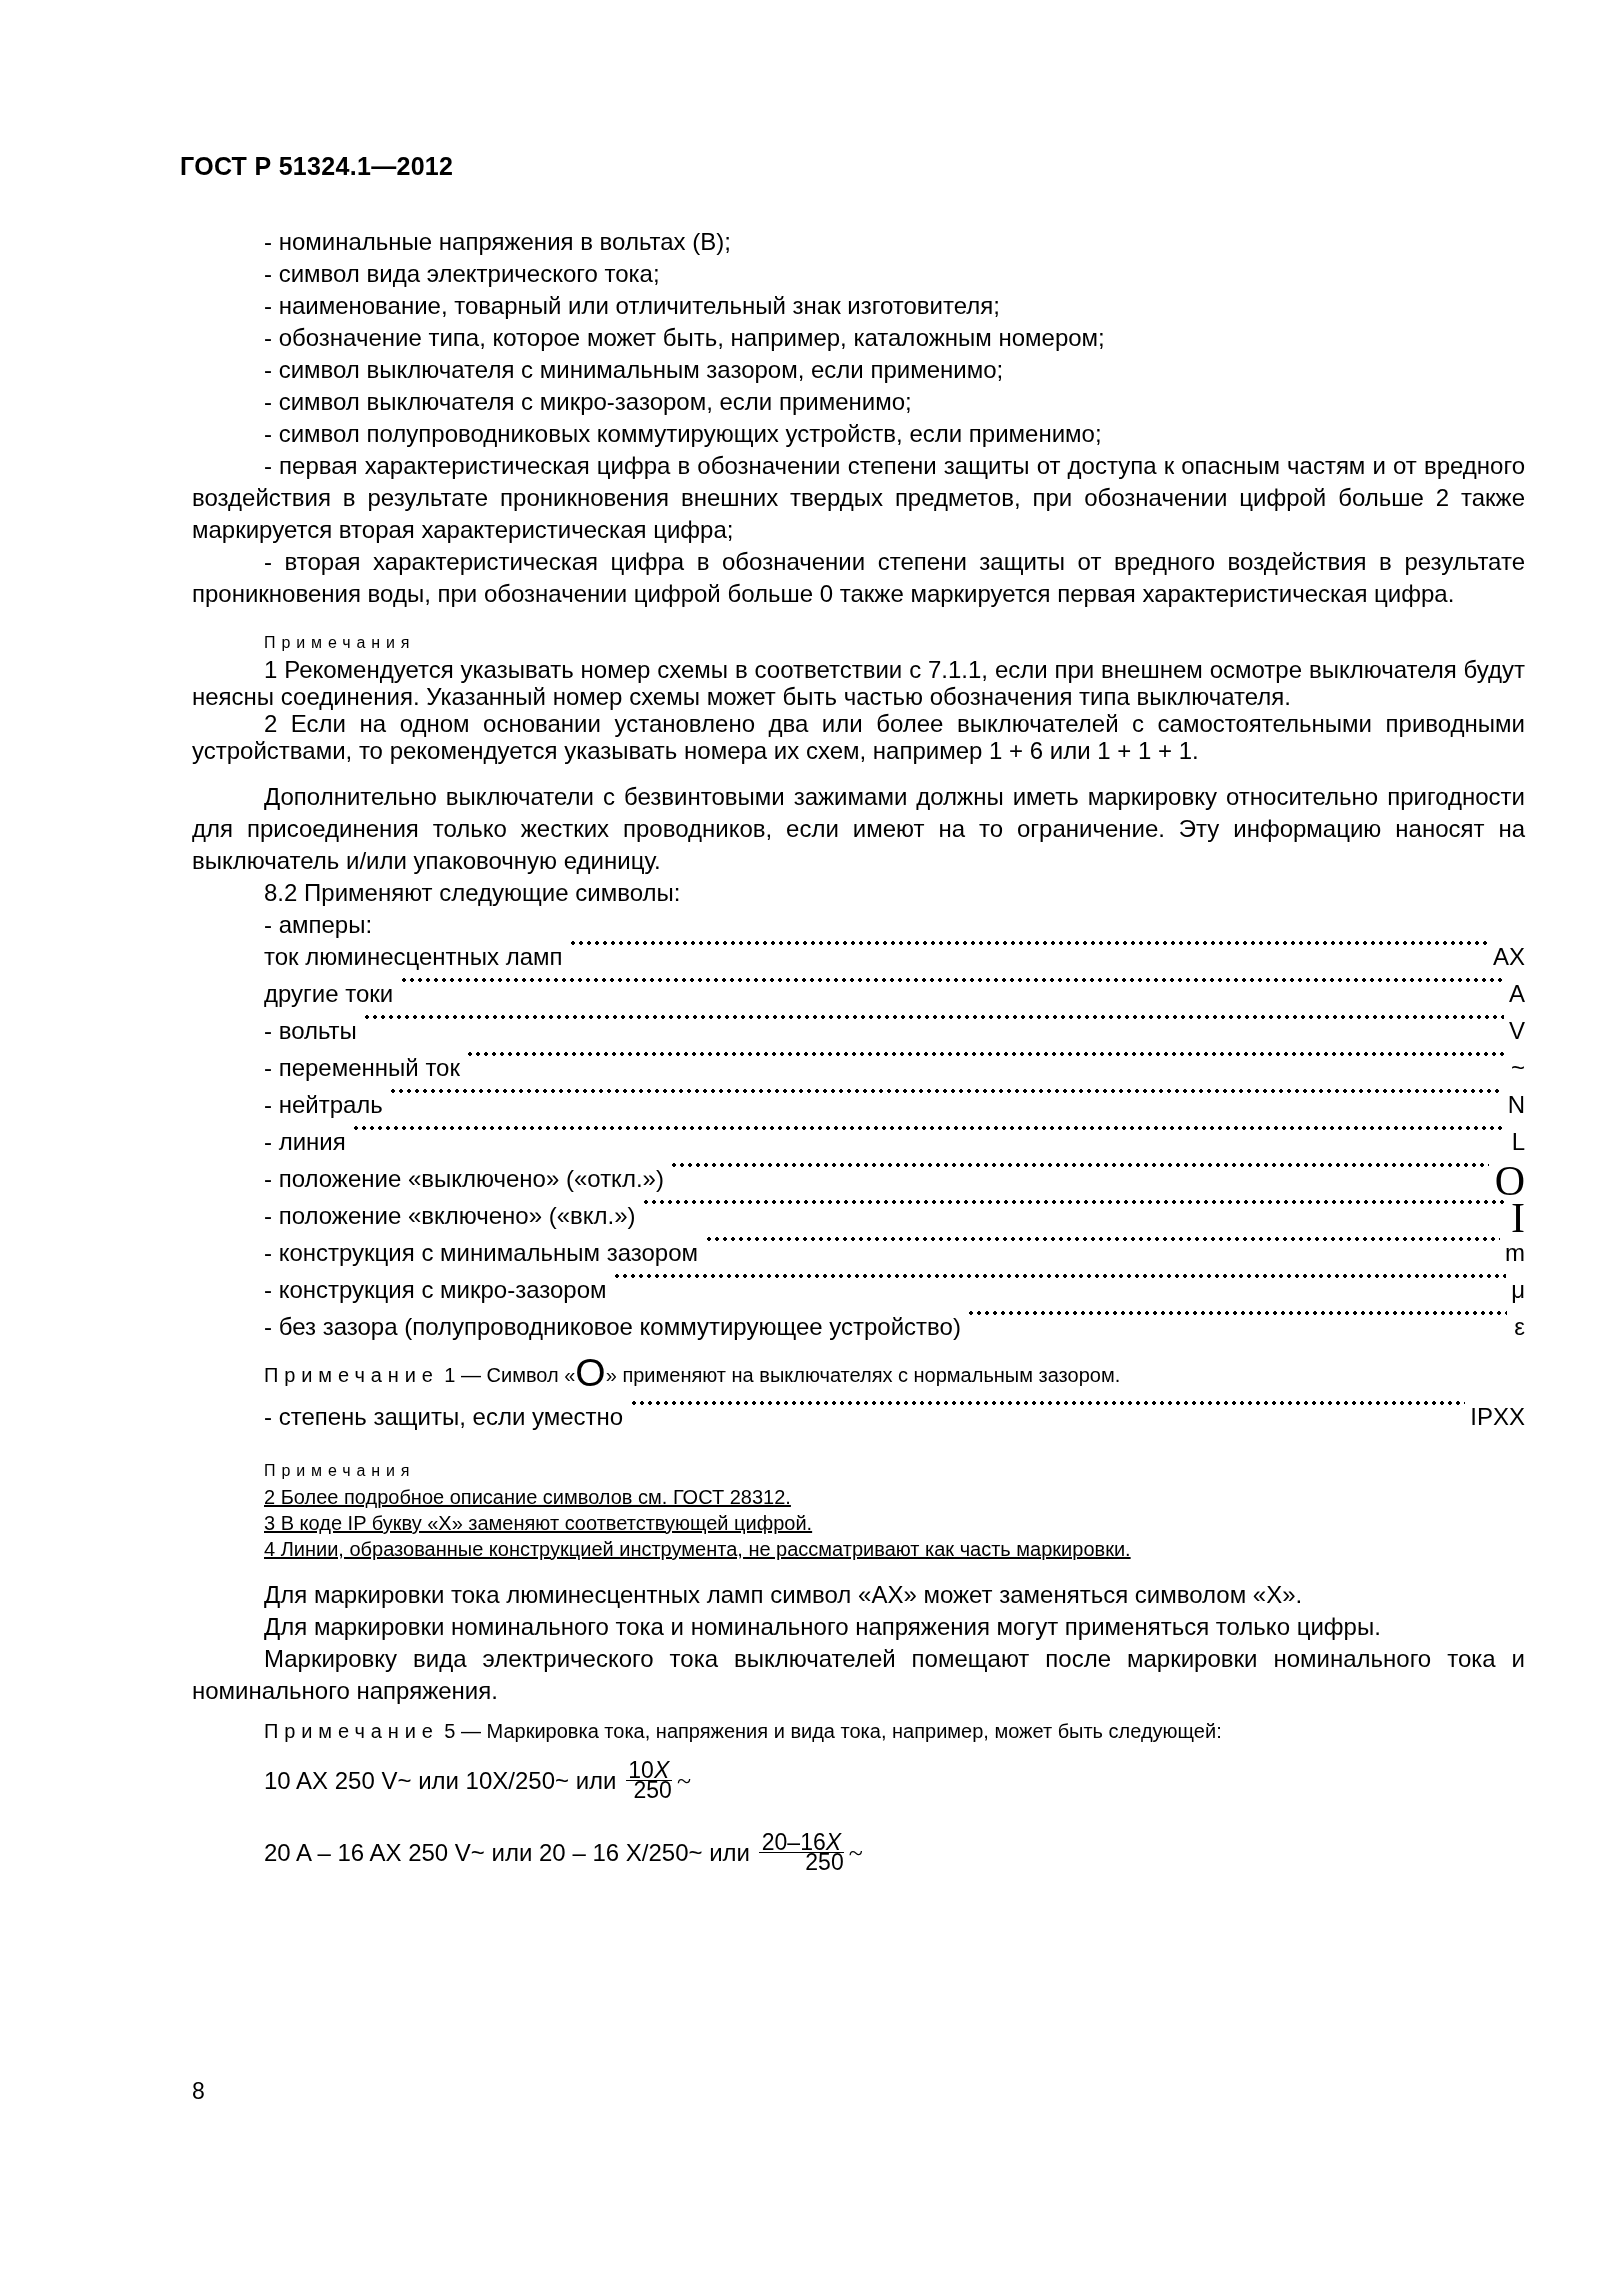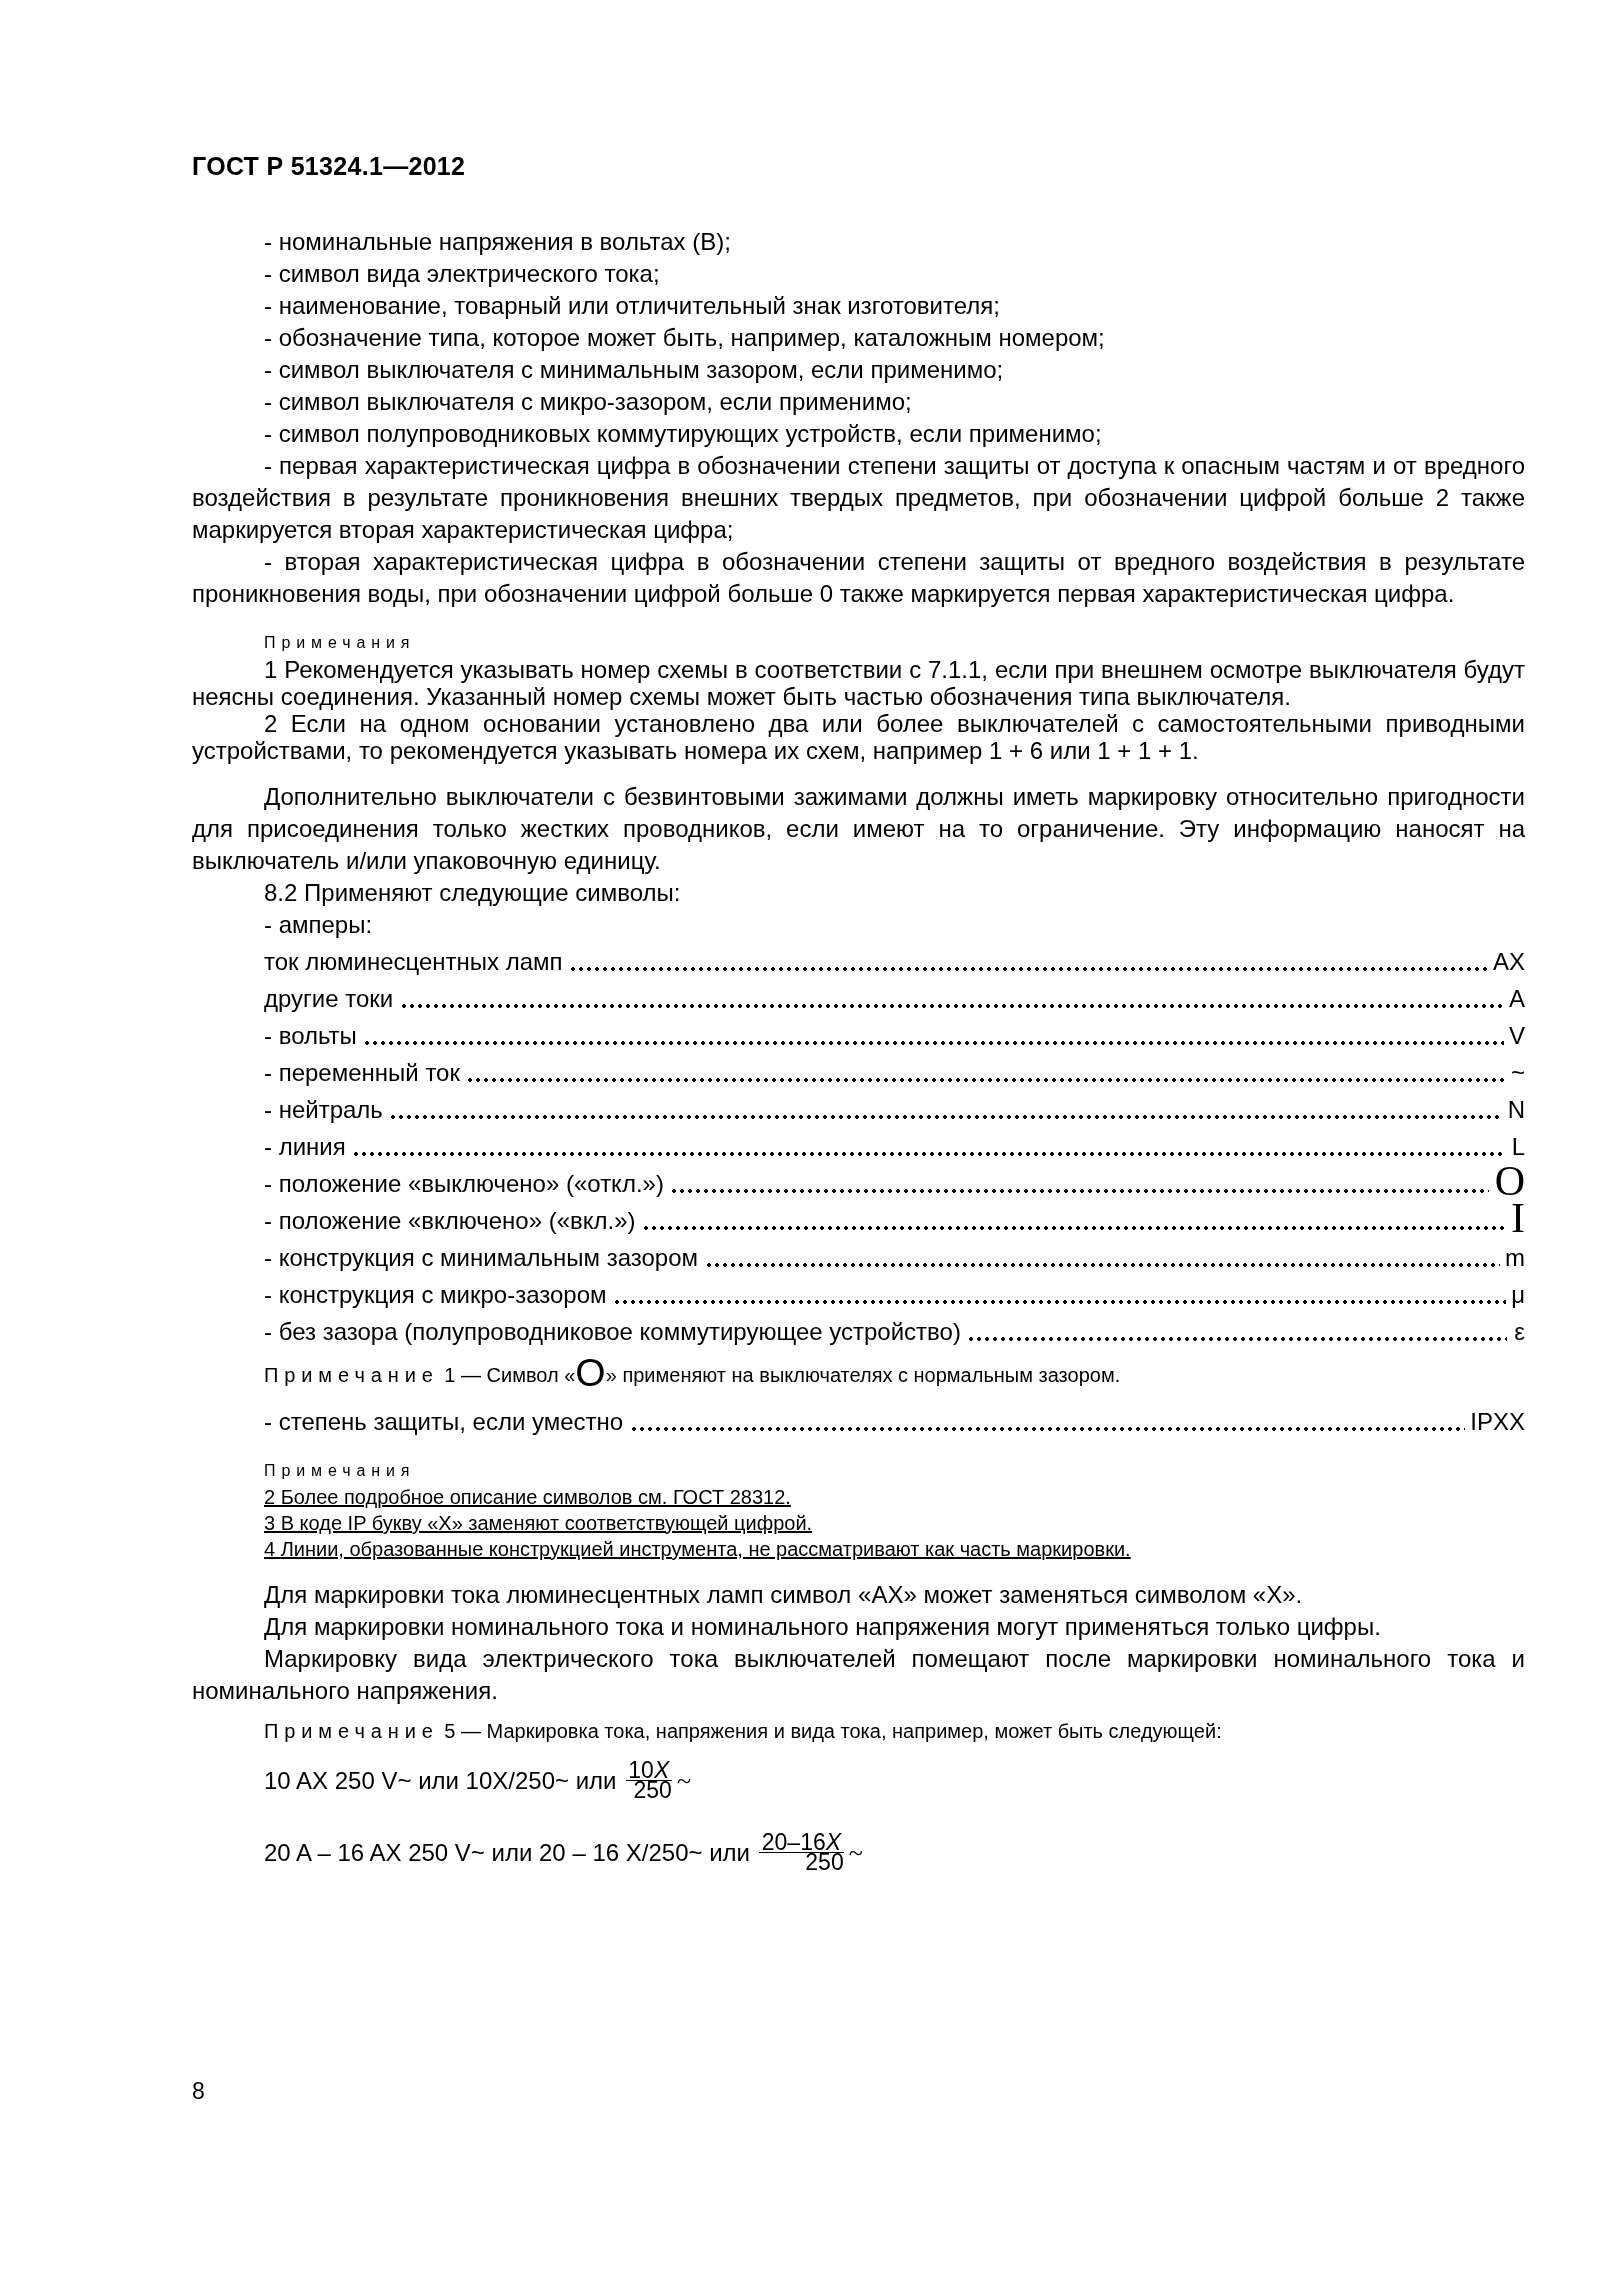--- a/index.html
+++ b/index.html
@@ -1,36 +1,36 @@
 <!DOCTYPE html>
 <html style="font-size:10.5px"><head>
   <meta charset="utf-8">
   <style>
     html, body { margin: 0; padding: 0; background: #ffffff; }
     body {
       width: 1623px; height: 2295px; position: relative; overflow: hidden;
       font-family: "Liberation Sans", sans-serif; color: #000;
     }
     .page-header {
-      position: absolute; left: 192px; top: 152px;
+      position: absolute; left: 180px; top: 152px;
       font-size: 25px; font-weight: bold; letter-spacing: 0.3px;
     }
     .content {
       position: absolute; left: 192px; top: 226px; width: 1333px;
       font-size: 24px; line-height: 32px;
     }
     .li { margin: 0; padding-left: 72px; }
     .para { margin: 0; text-indent: 72px; text-align: justify; text-align-last: left; }
     .note-head { padding-left: 72px; letter-spacing: 5.9px; font-size: 16px; line-height: 27px; margin-top: 19px; }
     .note-para { text-indent: 72px; text-align: justify; font-size: 24px; line-height: 27px; margin: 0; }
     .gap-s { height: 11.8px; }
     .gap-m { height: 17px; }
 
     .sym-row {
-      display: flex; align-items: flex-end; padding-left: 72px; height: 37px;
+      display: flex; align-items: flex-start; padding-left: 72px; height: 37px;
     }
     .sym-row .label { white-space: nowrap; }
     .sym-row .leader {
       flex: 1; margin: 0 5.2px 7.2px 6.5px; height: 3.9px;
       background-image: radial-gradient(circle, #000 1.7px, transparent 2px);
       background-size: 8px 3.9px; background-repeat: repeat-x; background-position: left center;
     }
     .sym-row .symbol { white-space: nowrap; min-width: 13px; text-align: right; }
     .sym-serif { font-family: "Liberation Serif", serif; font-size: 42px; line-height: 37px; }
     .earth-row { height: 68px; }

